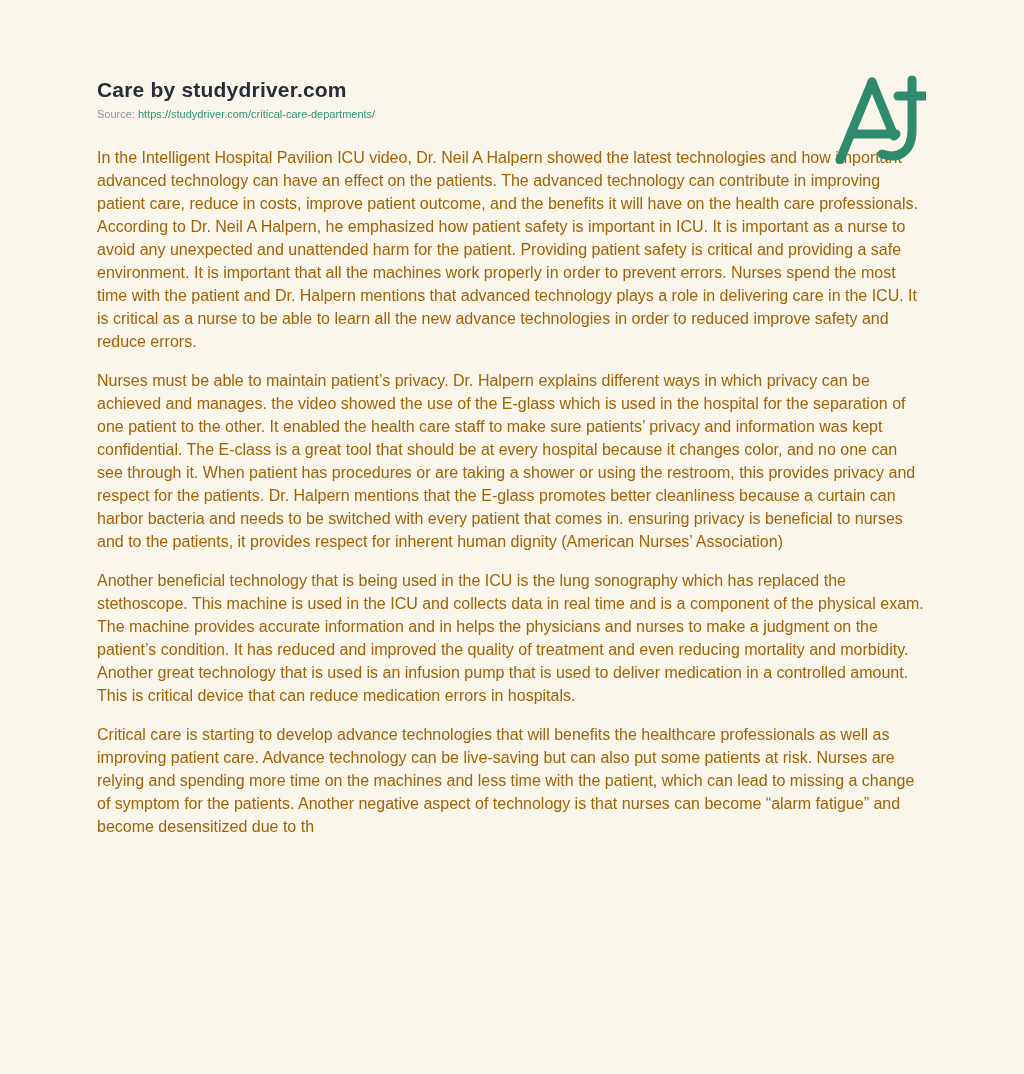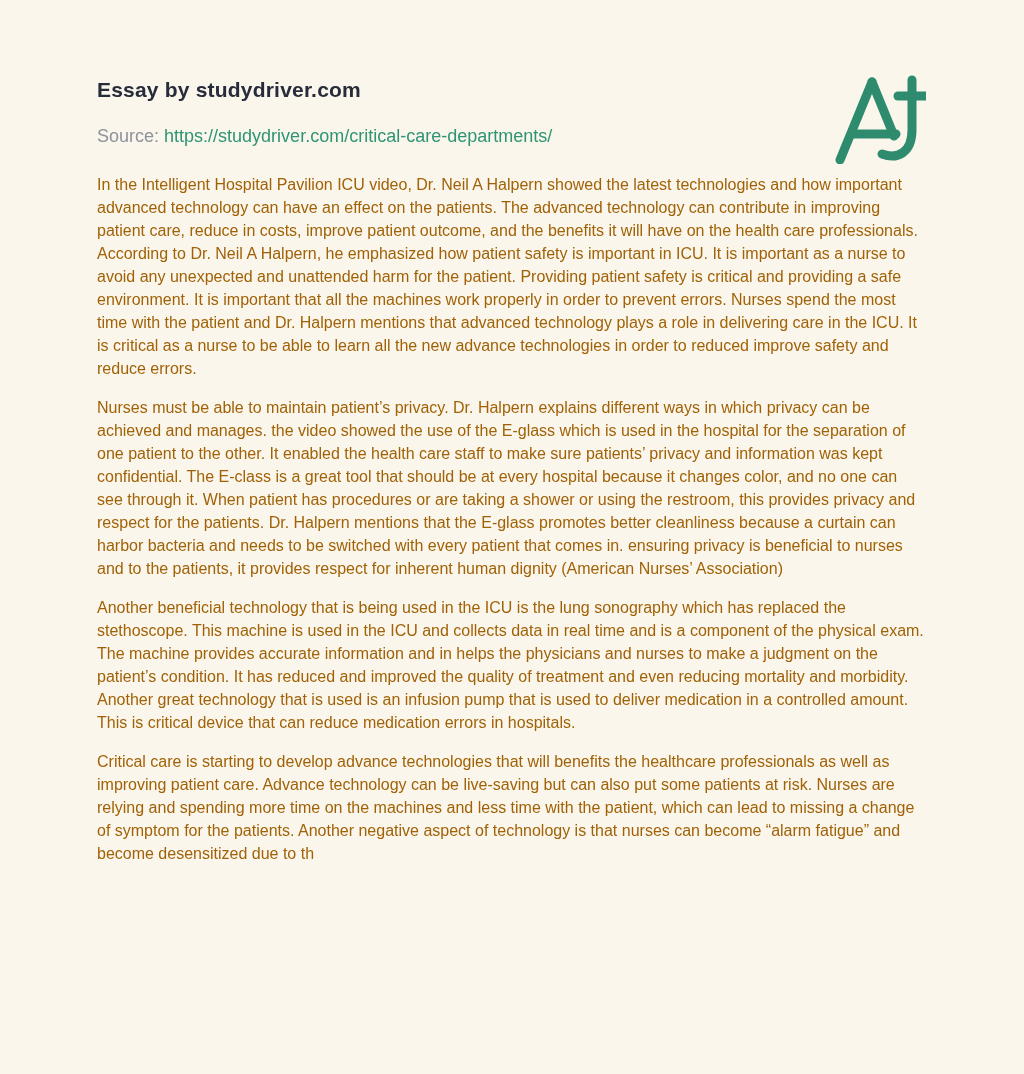--- a/index.html
+++ b/index.html
@@ -19,22 +19,22 @@
     height: 1074px;
     padding: 78px 97px 0 97px;
   }
   .byline {
     font-size: 21px;
     font-weight: 700;
     color: #272c3a;
     letter-spacing: 0.2px;
   }
   .source-line {
-    margin-top: 24px;
-    font-size: 18px;
+    margin-top: 6px;
+    font-size: 11px;
     color: #8d929b;
   }
   .source-line a {
     color: #2e9474;
     text-decoration: none;
   }
   .logo {
     position: absolute;
     top: 72px;
     right: 98px;
@@ -57,21 +57,21 @@
     color: #a16207;
     margin-bottom: 16px;
     max-width: 830px;
   }
 </style>
 </head>
 <body>
 
 <div class="page">
 
-  <div class="byline">Essay by studydriver.com</div>
+  <div class="byline">Care by studydriver.com</div>
 
   <div class="source-line">
     <span>Source:</span>
     <a href="#">https://studydriver.com/critical-care-departments/</a>
   </div>
 
   <div class="logo">
     <svg width="96" height="92" viewBox="0 0 96 92">
       <g fill="none" stroke="#2e8b6e" stroke-width="9" stroke-linecap="round" stroke-linejoin="round">
 

